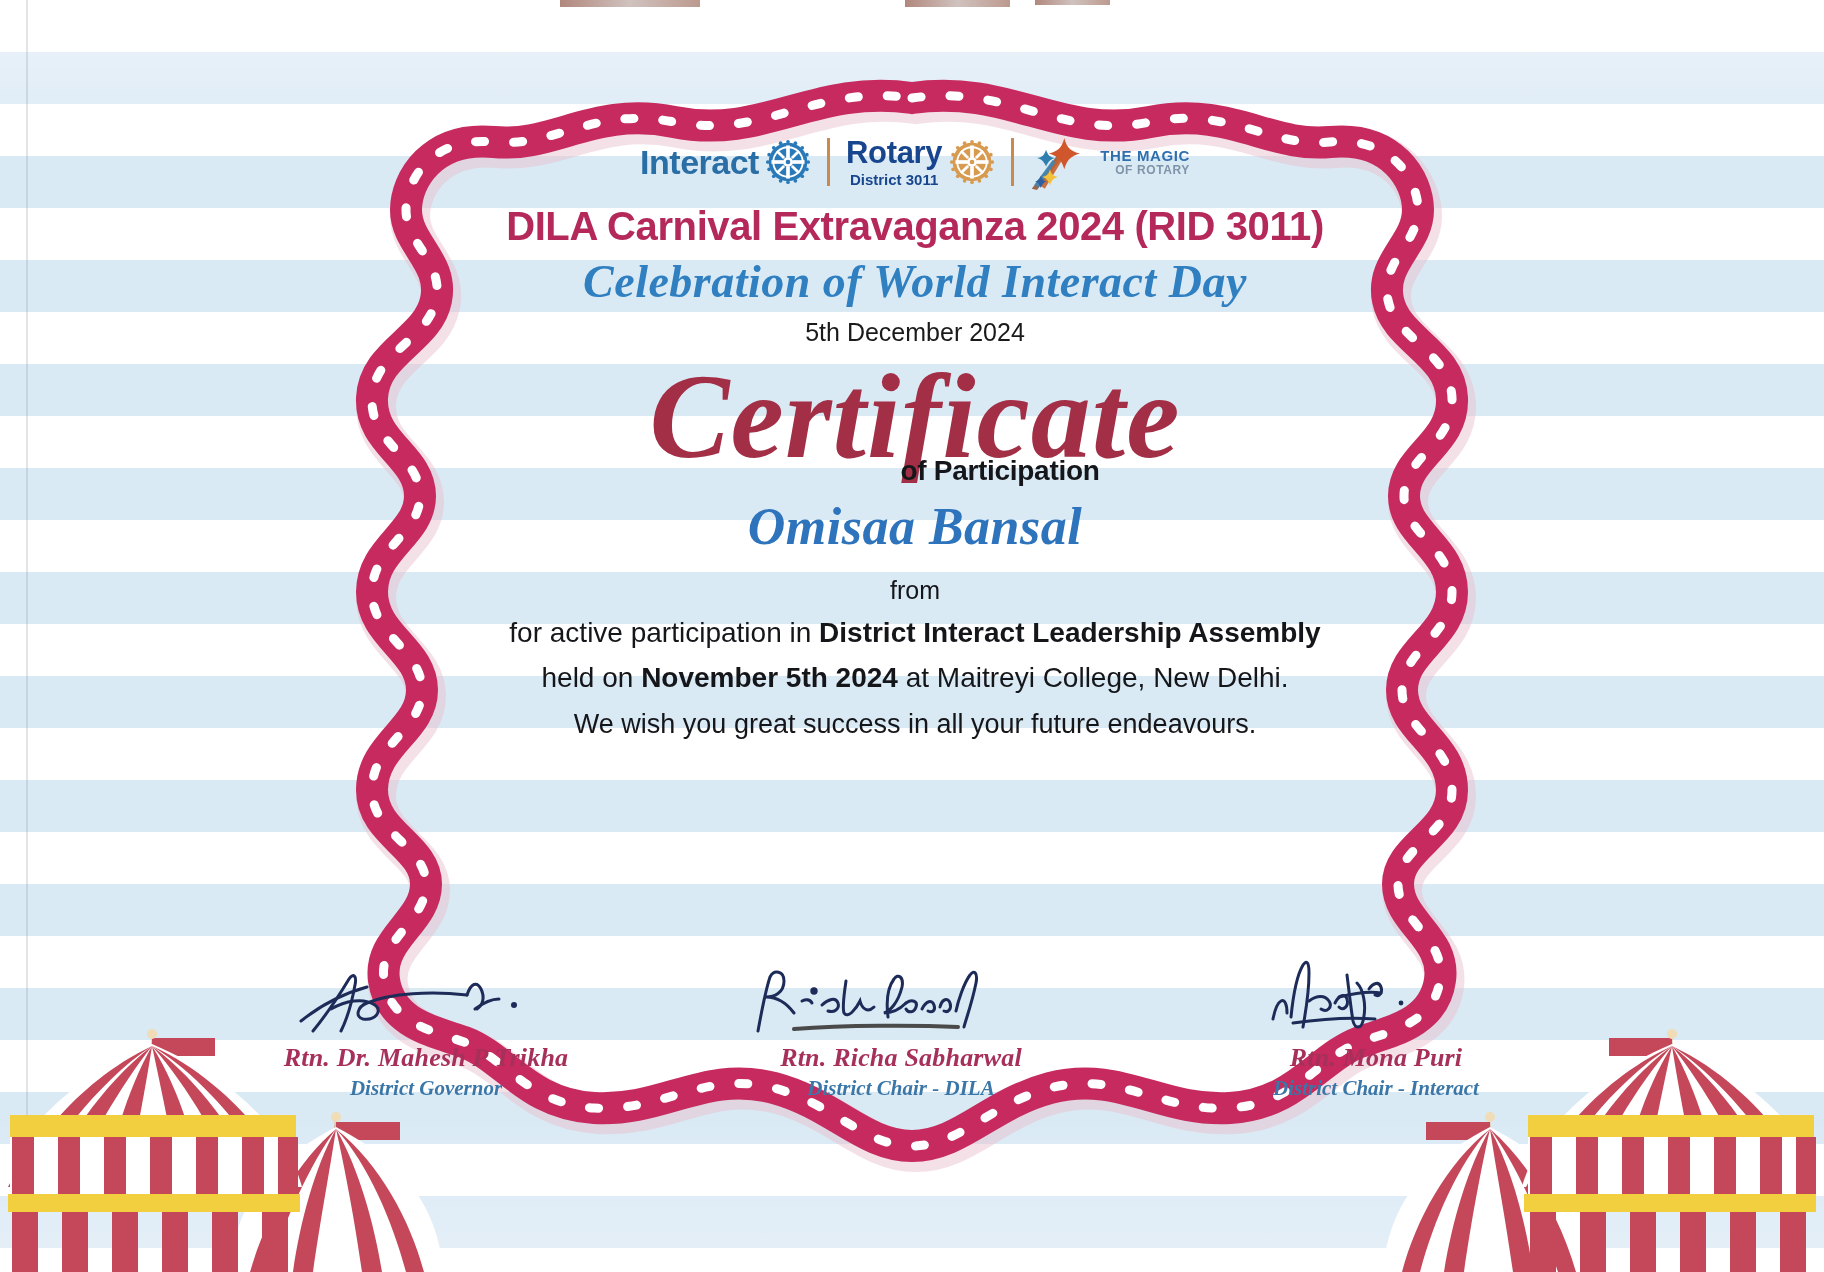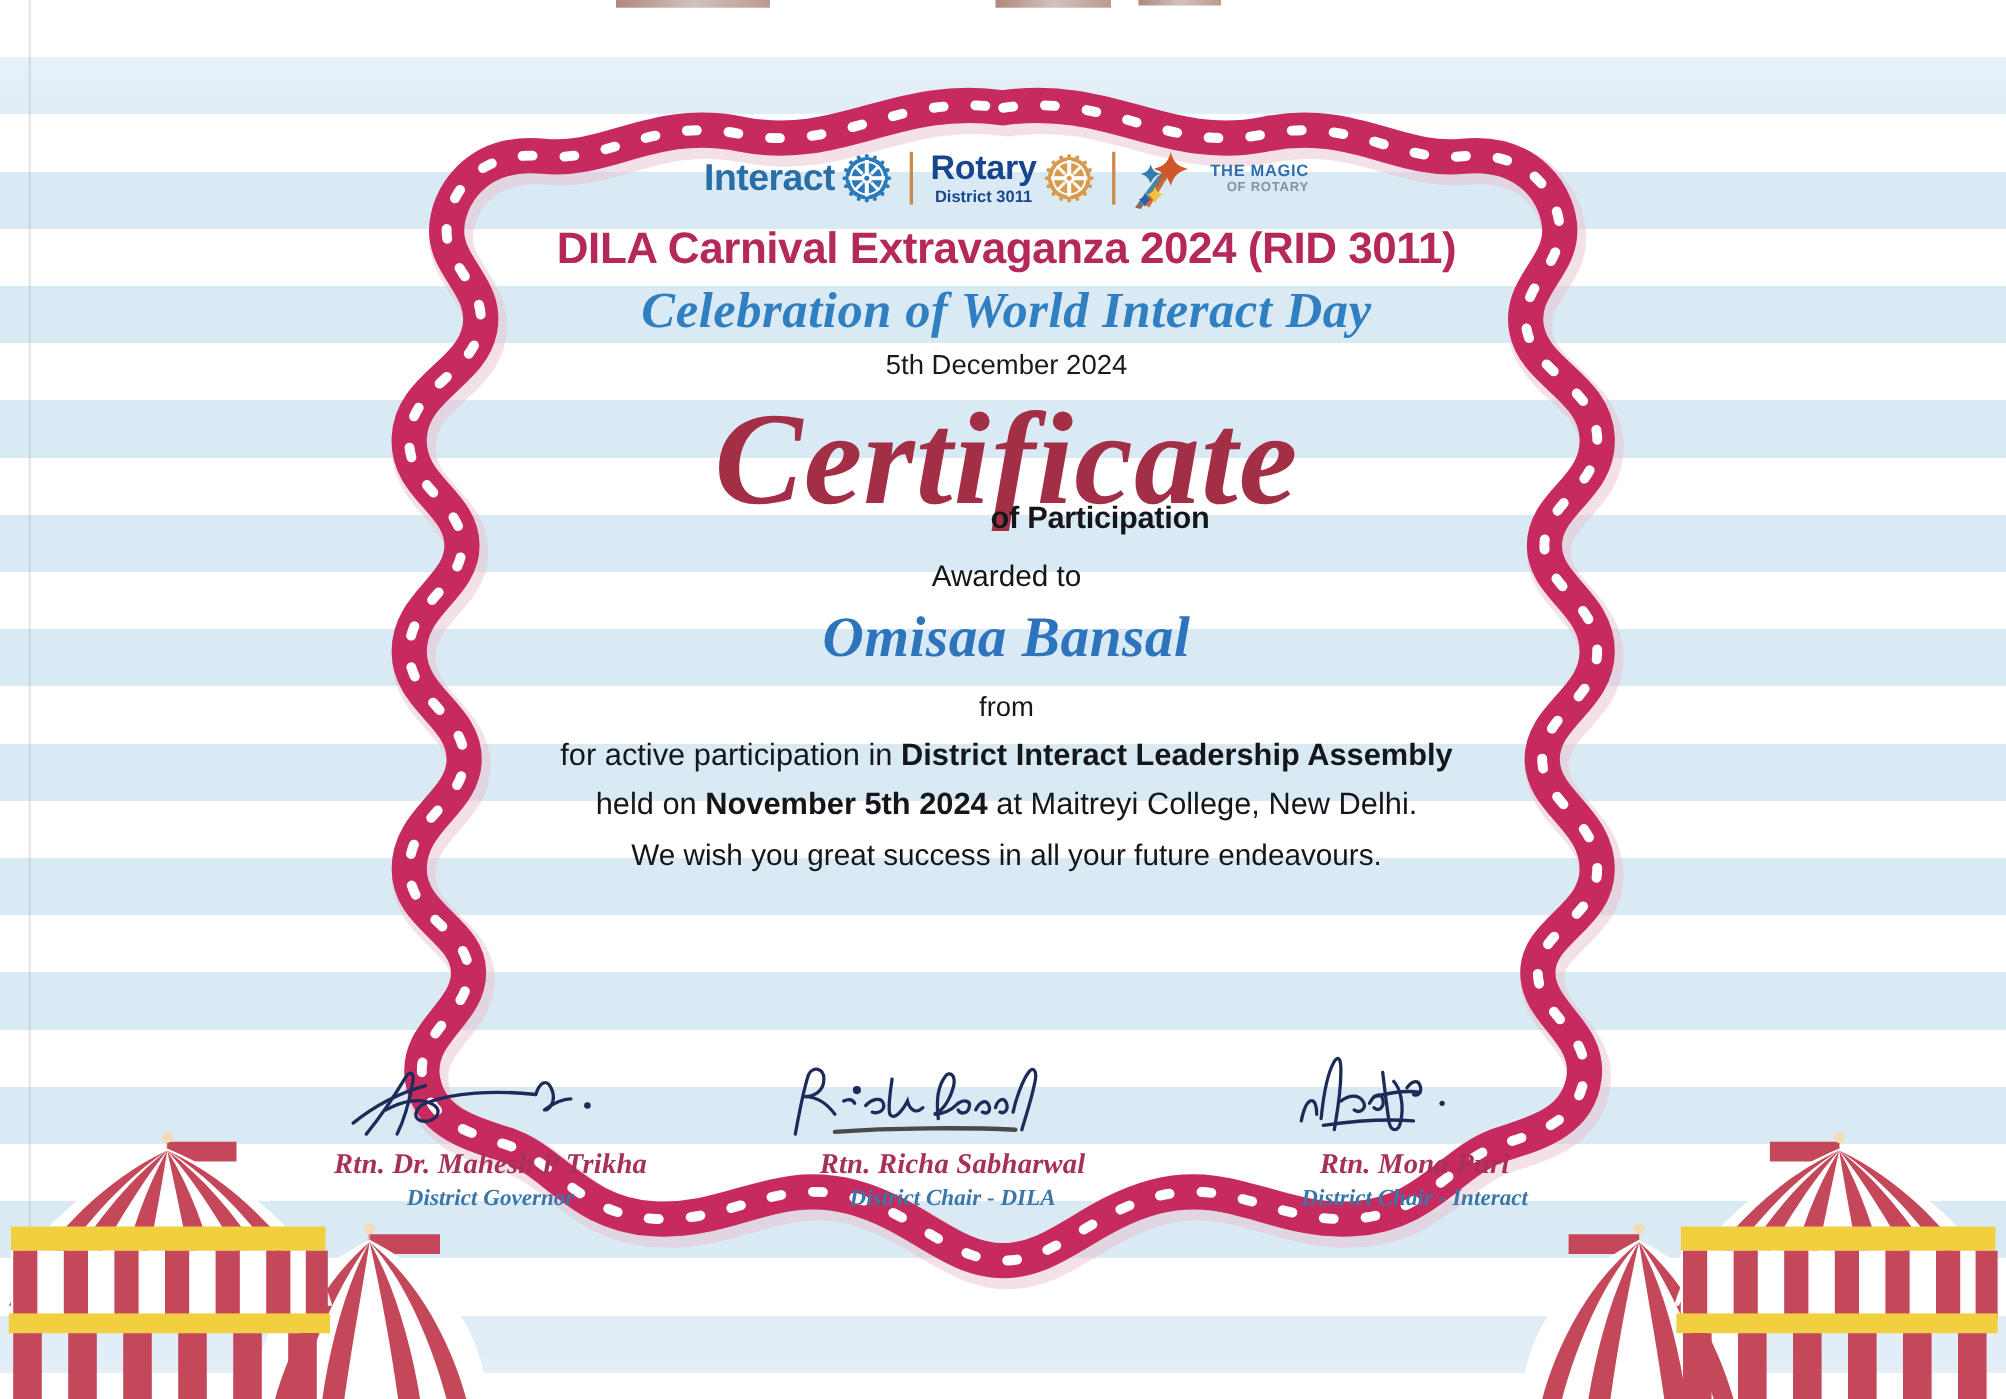--- a/index.html
+++ b/index.html
@@ -203,24 +203,25 @@
     font-family: "Liberation Sans", sans-serif;
     font-size: 27px;
     color: #15161a;
     margin-top: 14px;
     font-weight: 400;
   }
 
   
   .signatures {
     position: absolute;
-    left: 236px;
+    left: 216px;
     top: 965px;
     width: 1370px;
     display: flex;
+    justify-content: space-between;
   }
   .sig-block { width: 420px; text-align: center; position: relative; }
   .sig-mark {
     height: 78px;
     position: relative;
   }
   .sig-name {
     font-family: "Liberation Serif", serif;
     font-style: italic;
     font-weight: 700;
@@ -532,21 +533,20 @@
 
     </div>
 
     <div class="event-title">DILA Carnival Extravaganza 2024 (RID 3011)</div>
     <div class="event-subtitle">Celebration of World Interact Day</div>
     <div class="event-date">5th December 2024</div>
 
     <div class="cert-word">Certificate</div>
     <div class="cert-sub">of Participation</div>
 
-    <div class="awarded-to">Awarded to</div>
     <div class="recipient">Omisaa Bansal</div>
 
     <div class="from-word">from</div>
 
     <div class="body-line">
       <span>for active participation in </span><b>District Interact Leadership Assembly</b>
     </div>
     <div class="body-line">
       <span>held on </span><b>November 5th 2024</b><span> at Maitreyi College, New Delhi.</span>
     </div>

